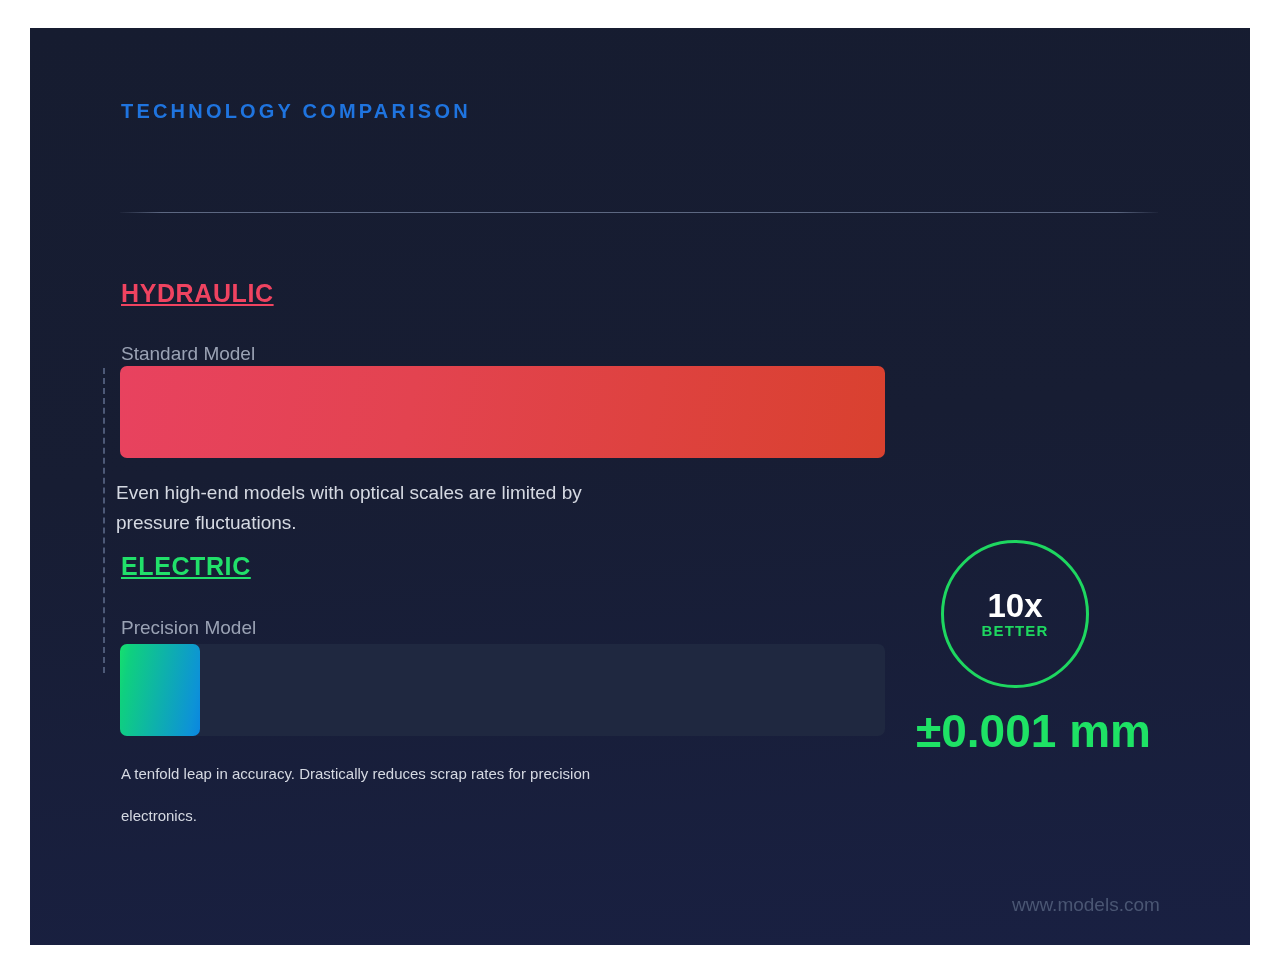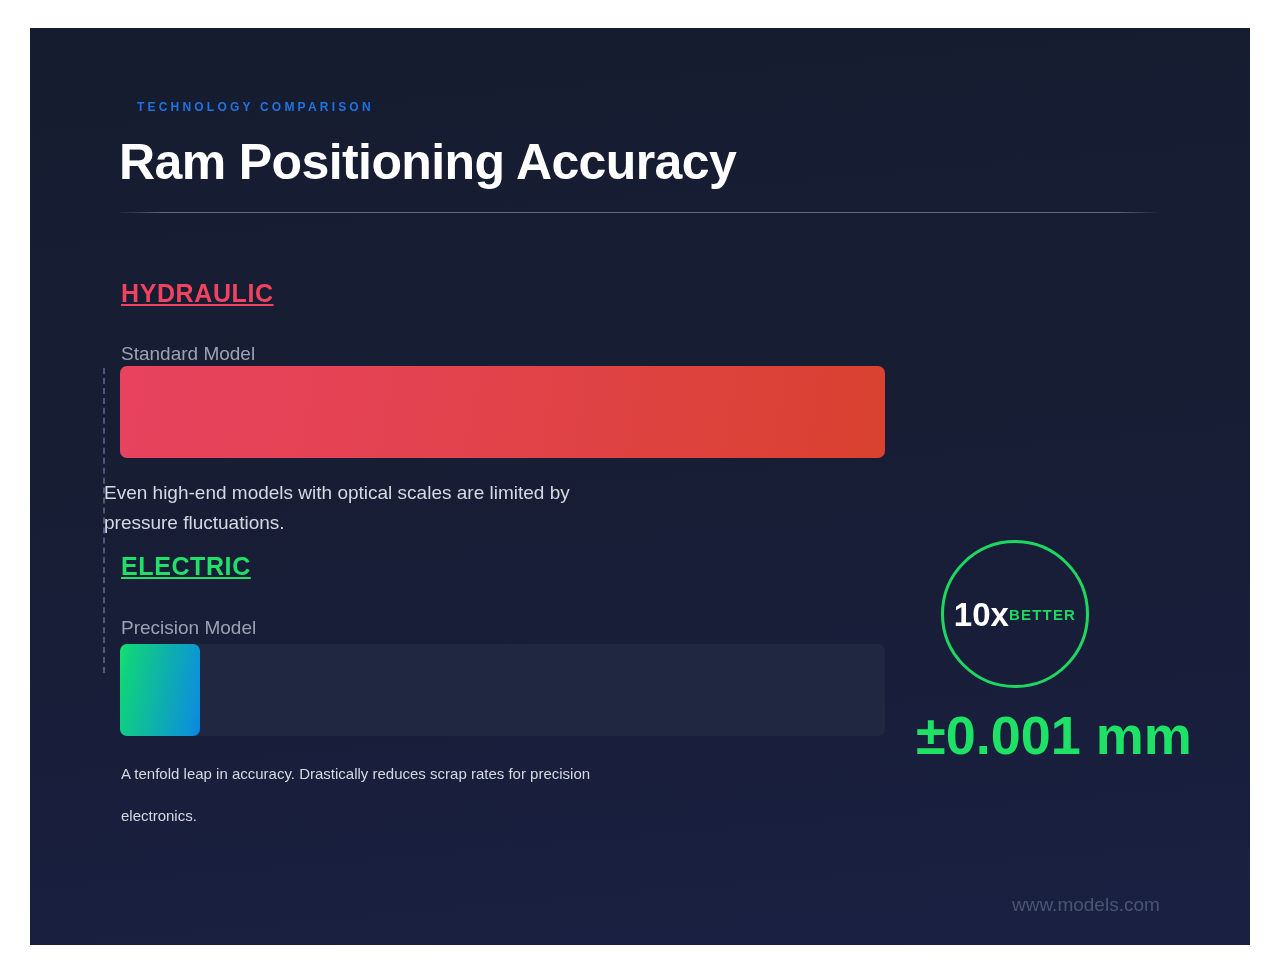--- a/index.html
+++ b/index.html
@@ -22,25 +22,24 @@
     height: 917px;
     background: linear-gradient(175deg, #161c30 0%, #171d33 45%, #192042 100%);
     overflow: hidden;
   }
 
   
   .eyebrow {
     position: absolute;
     left: 91px;
     top: 72px;
-    font-size: 12px;
+    font-size: 20px;
     font-weight: bold;
     letter-spacing: 3.2px;
     color: #1f74df;
-    margin-left: 16px;
   }
   .title {
     position: absolute;
     left: 89px;
     top: 105px;
     font-size: 50px;
     font-weight: bold;
     color: #ffffff;
     letter-spacing: -0.6px;
     white-space: nowrap;
@@ -97,21 +96,21 @@
     top: 362px;
     font-size: 50px;
     font-weight: bold;
     color: #f0485f;
     letter-spacing: 0px;
     white-space: nowrap;
   }
 
   .hyd-note {
     position: absolute;
-    left: 74px;
+    left: 86px;
     top: 450px;
     font-size: 19px;
     line-height: 30px;
     color: #d5d9e2;
     width: 470px;
   }
 
   
   .ele-label { left: 91px; top: 524px; color: #21e06a; text-decoration: underline; }
   .ele-sub   { left: 91px; top: 569px; }
@@ -132,21 +131,21 @@
     width: 80px;
     height: 92px;
     border-radius: 7px;
     background: linear-gradient(100deg, #16e06e 0%, #0fd07f 12%, #0d93d6 88%, #0a86e0 100%);
   }
 
   .ele-value {
     position: absolute;
     left: 886px;
     top: 676px;
-    font-size: 54px;
+    font-size: 46px;
     font-weight: bold;
     color: #1ee265;
     white-space: nowrap;
   }
 
   .ele-note {
     position: absolute;
     left: 91px;
     top: 725px;
     font-size: 15px;
@@ -159,21 +158,21 @@
   .badge {
     position: absolute;
     left: 911px;
     top: 512px;
     width: 148px;
     height: 148px;
     border-radius: 50%;
     border: 3px solid #1ed760;
     box-sizing: border-box;
     display: flex;
-    flex-direction: row;
+    flex-direction: column;
     align-items: center;
     justify-content: center;
   }
   .badge-main {
     font-size: 33px;
     font-weight: bold;
     color: #ffffff;
     line-height: 1;
   }
   .badge-sub {
@@ -192,21 +191,20 @@
     color: #4a5673;
     white-space: nowrap;
   }
 </style>
 </head>
 <body>
 
 <div id="canvas">
 
   <div class="eyebrow">TECHNOLOGY COMPARISON</div>
-  <div class="title">Ram Positioning Accuracy</div>
   <div class="header-rule"></div>
 
   <div class="dashed-rail"></div>
 
   <div class="row-label hyd-label">HYDRAULIC</div>
   <div class="row-sub hyd-sub">Standard Model</div>
   <div class="hyd-bar"></div>
   <div class="hyd-note">Even high-end models with optical scales are limited by pressure fluctuations.</div>
 
   <div class="row-label ele-label">ELECTRIC</div>

